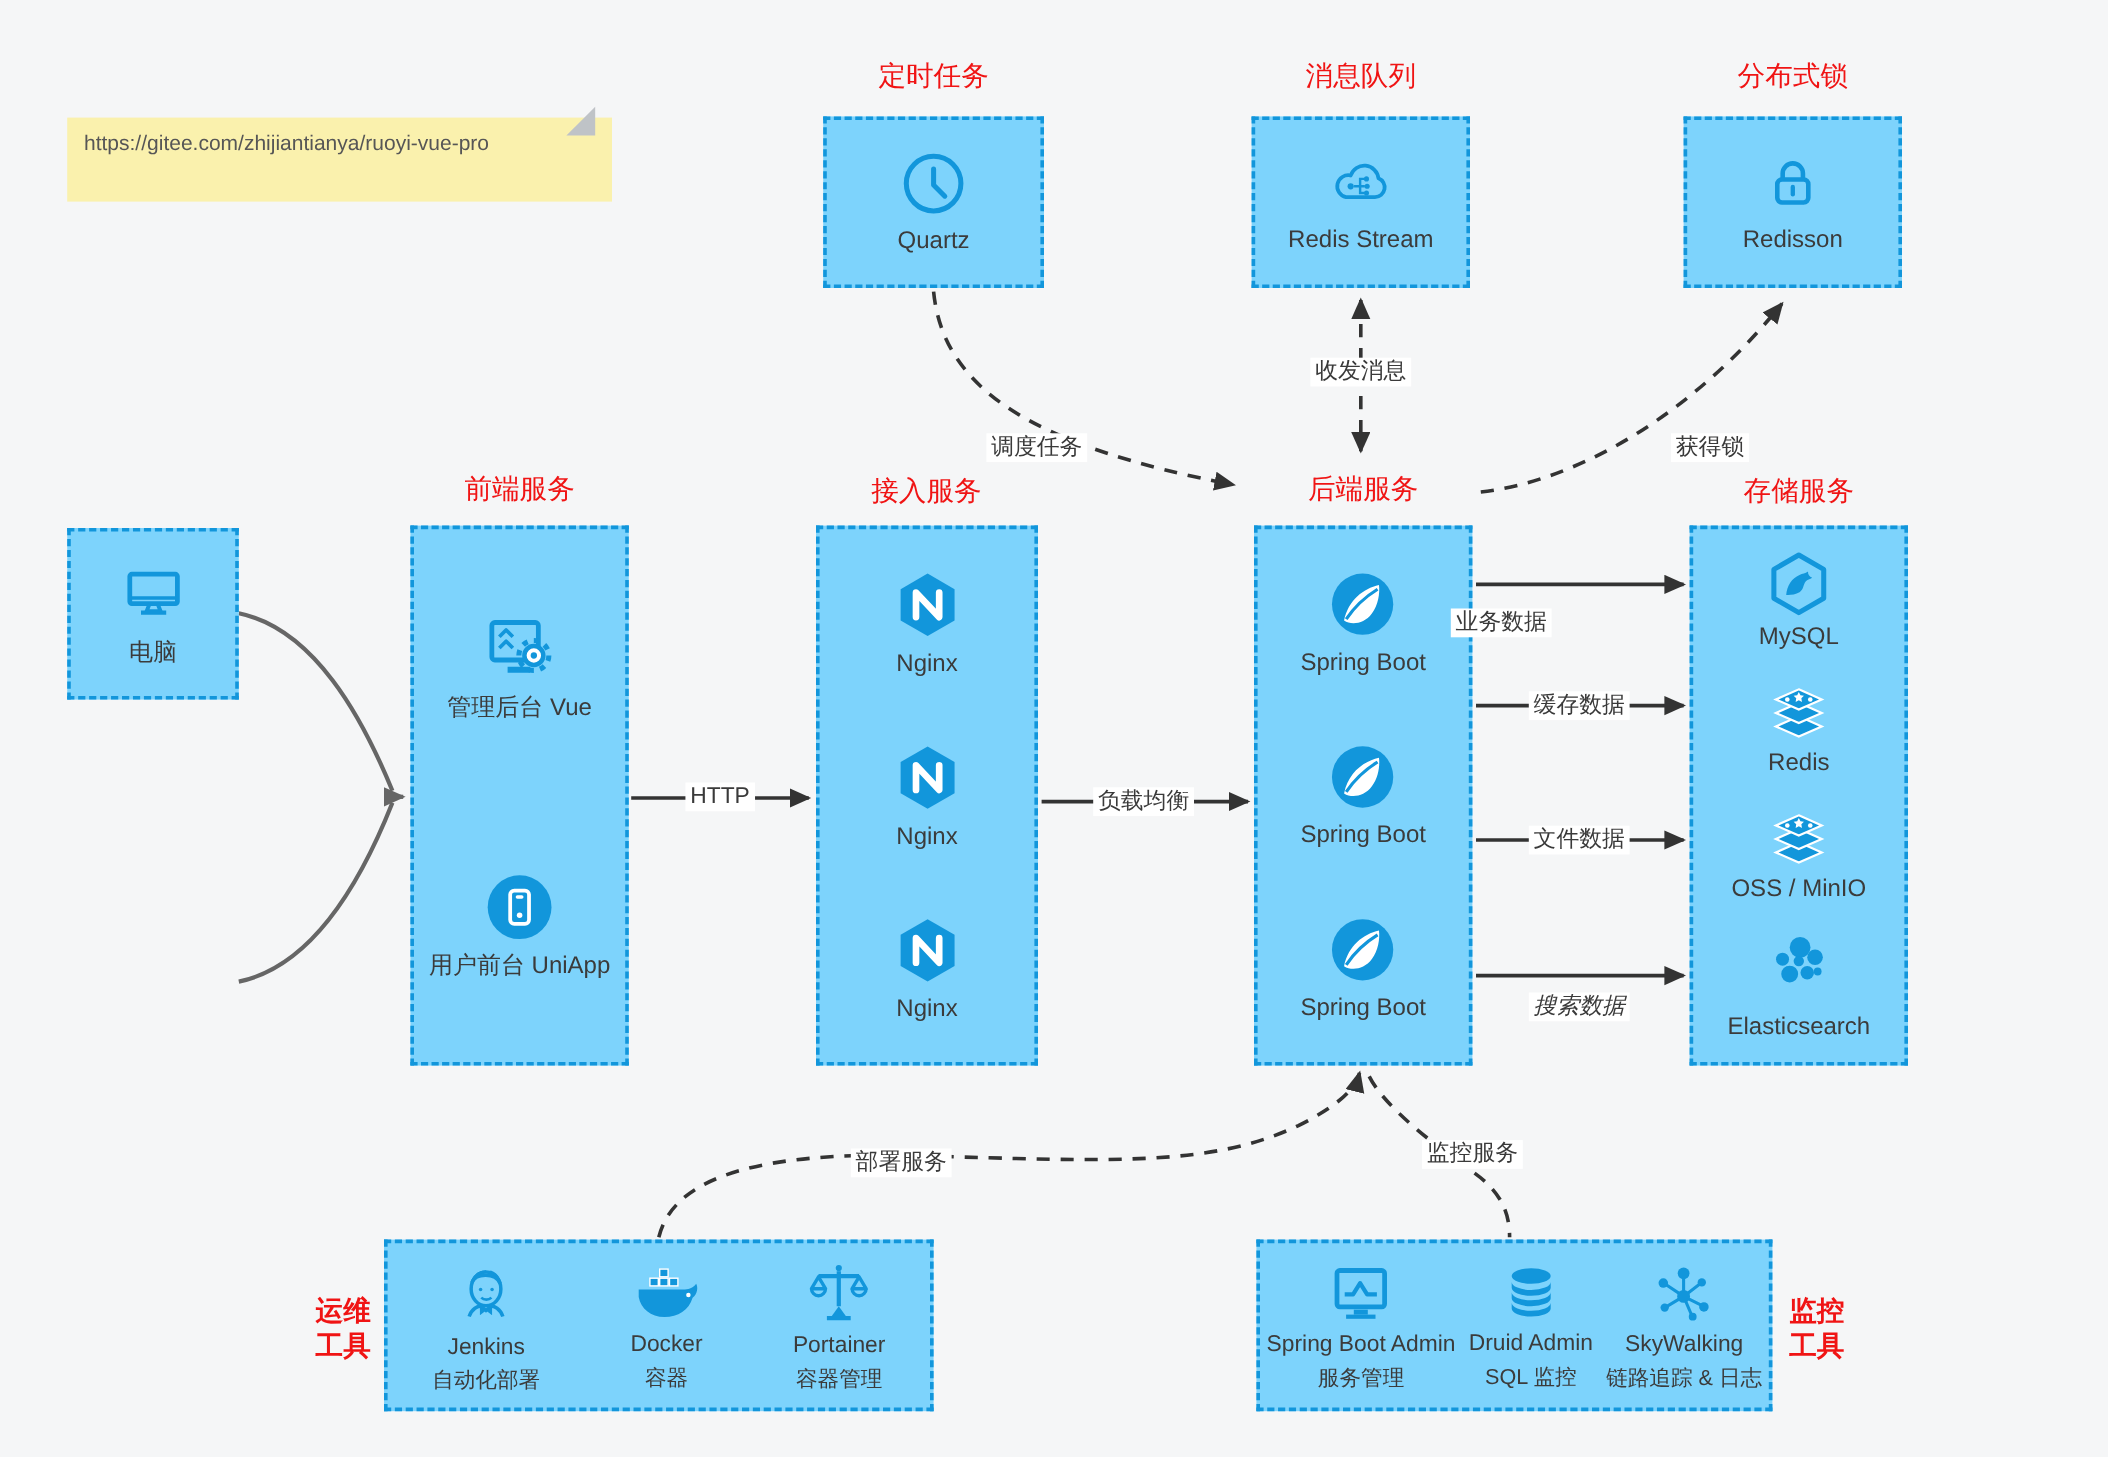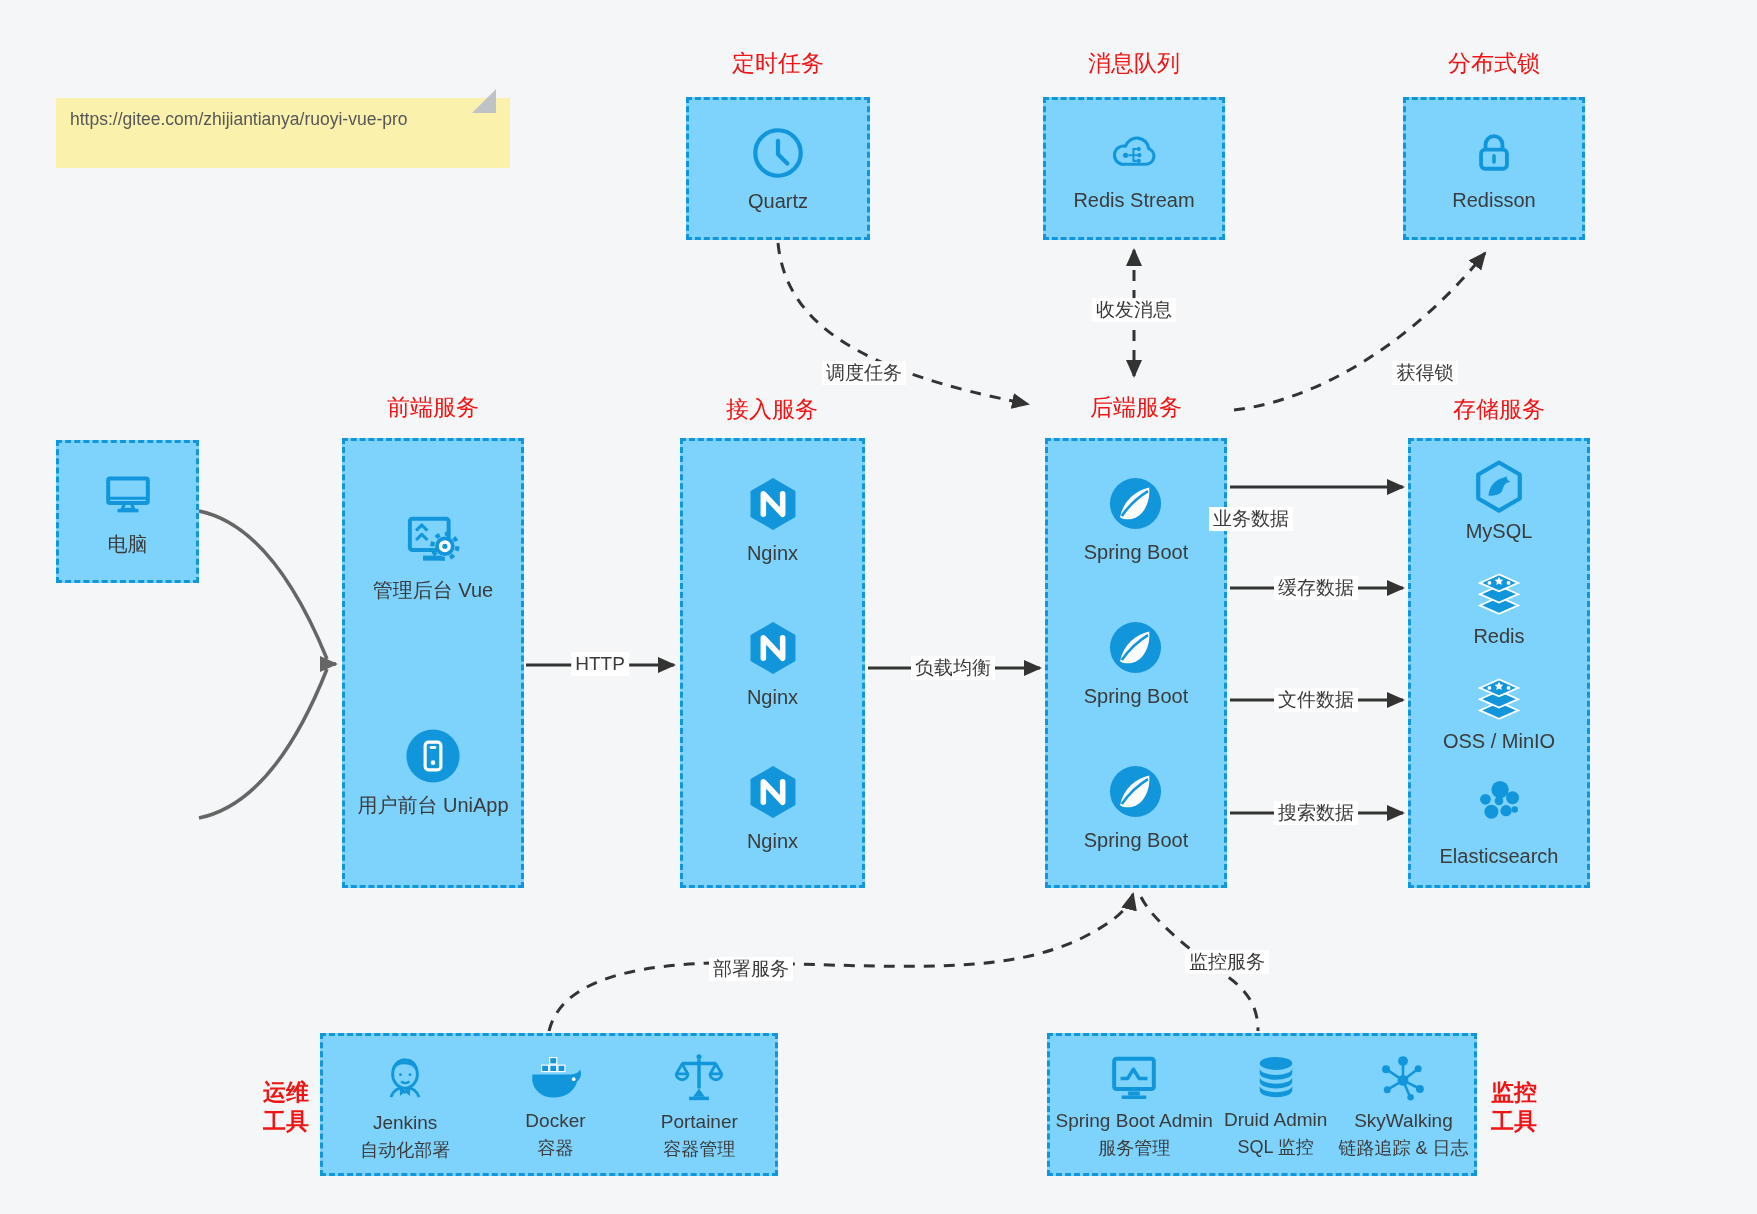--- a/index.html
+++ b/index.html
@@ -384,20 +384,20 @@
       <div class="tool-name">SkyWalking</div>
       <div class="tool-desc">链路追踪 &amp; 日志</div>
     </div>
   </div>
 
   <div class="elabel" style="left:600px;top:664px;">HTTP</div>
   <div class="elabel" style="left:953px;top:668px;">负载均衡</div>
   <div class="elabel" style="left:1251px;top:487px;margin-top:32px;">业务数据</div>
   <div class="elabel" style="left:1316px;top:588px;">缓存数据</div>
   <div class="elabel" style="left:1316px;top:700px;">文件数据</div>
-  <div class="elabel" style="left:1316px;top:813px;">搜索数据</div>
+  <div class="elabel" style="left:1316px;top:839px;font-style:italic;">搜索数据</div>
   <div class="elabel" style="left:864px;top:373px;">调度任务</div>
   <div class="elabel" style="left:1100px;top:310px;margin-left:34px;">收发消息</div>
   <div class="elabel" style="left:1409px;top:373px;margin-left:16px;">获得锁</div>
   <div class="elabel" style="left:751px;top:969px;">部署服务</div>
   <div class="elabel" style="left:1227px;top:962px;">监控服务</div>
 
 </div>
 
 </body></html>

